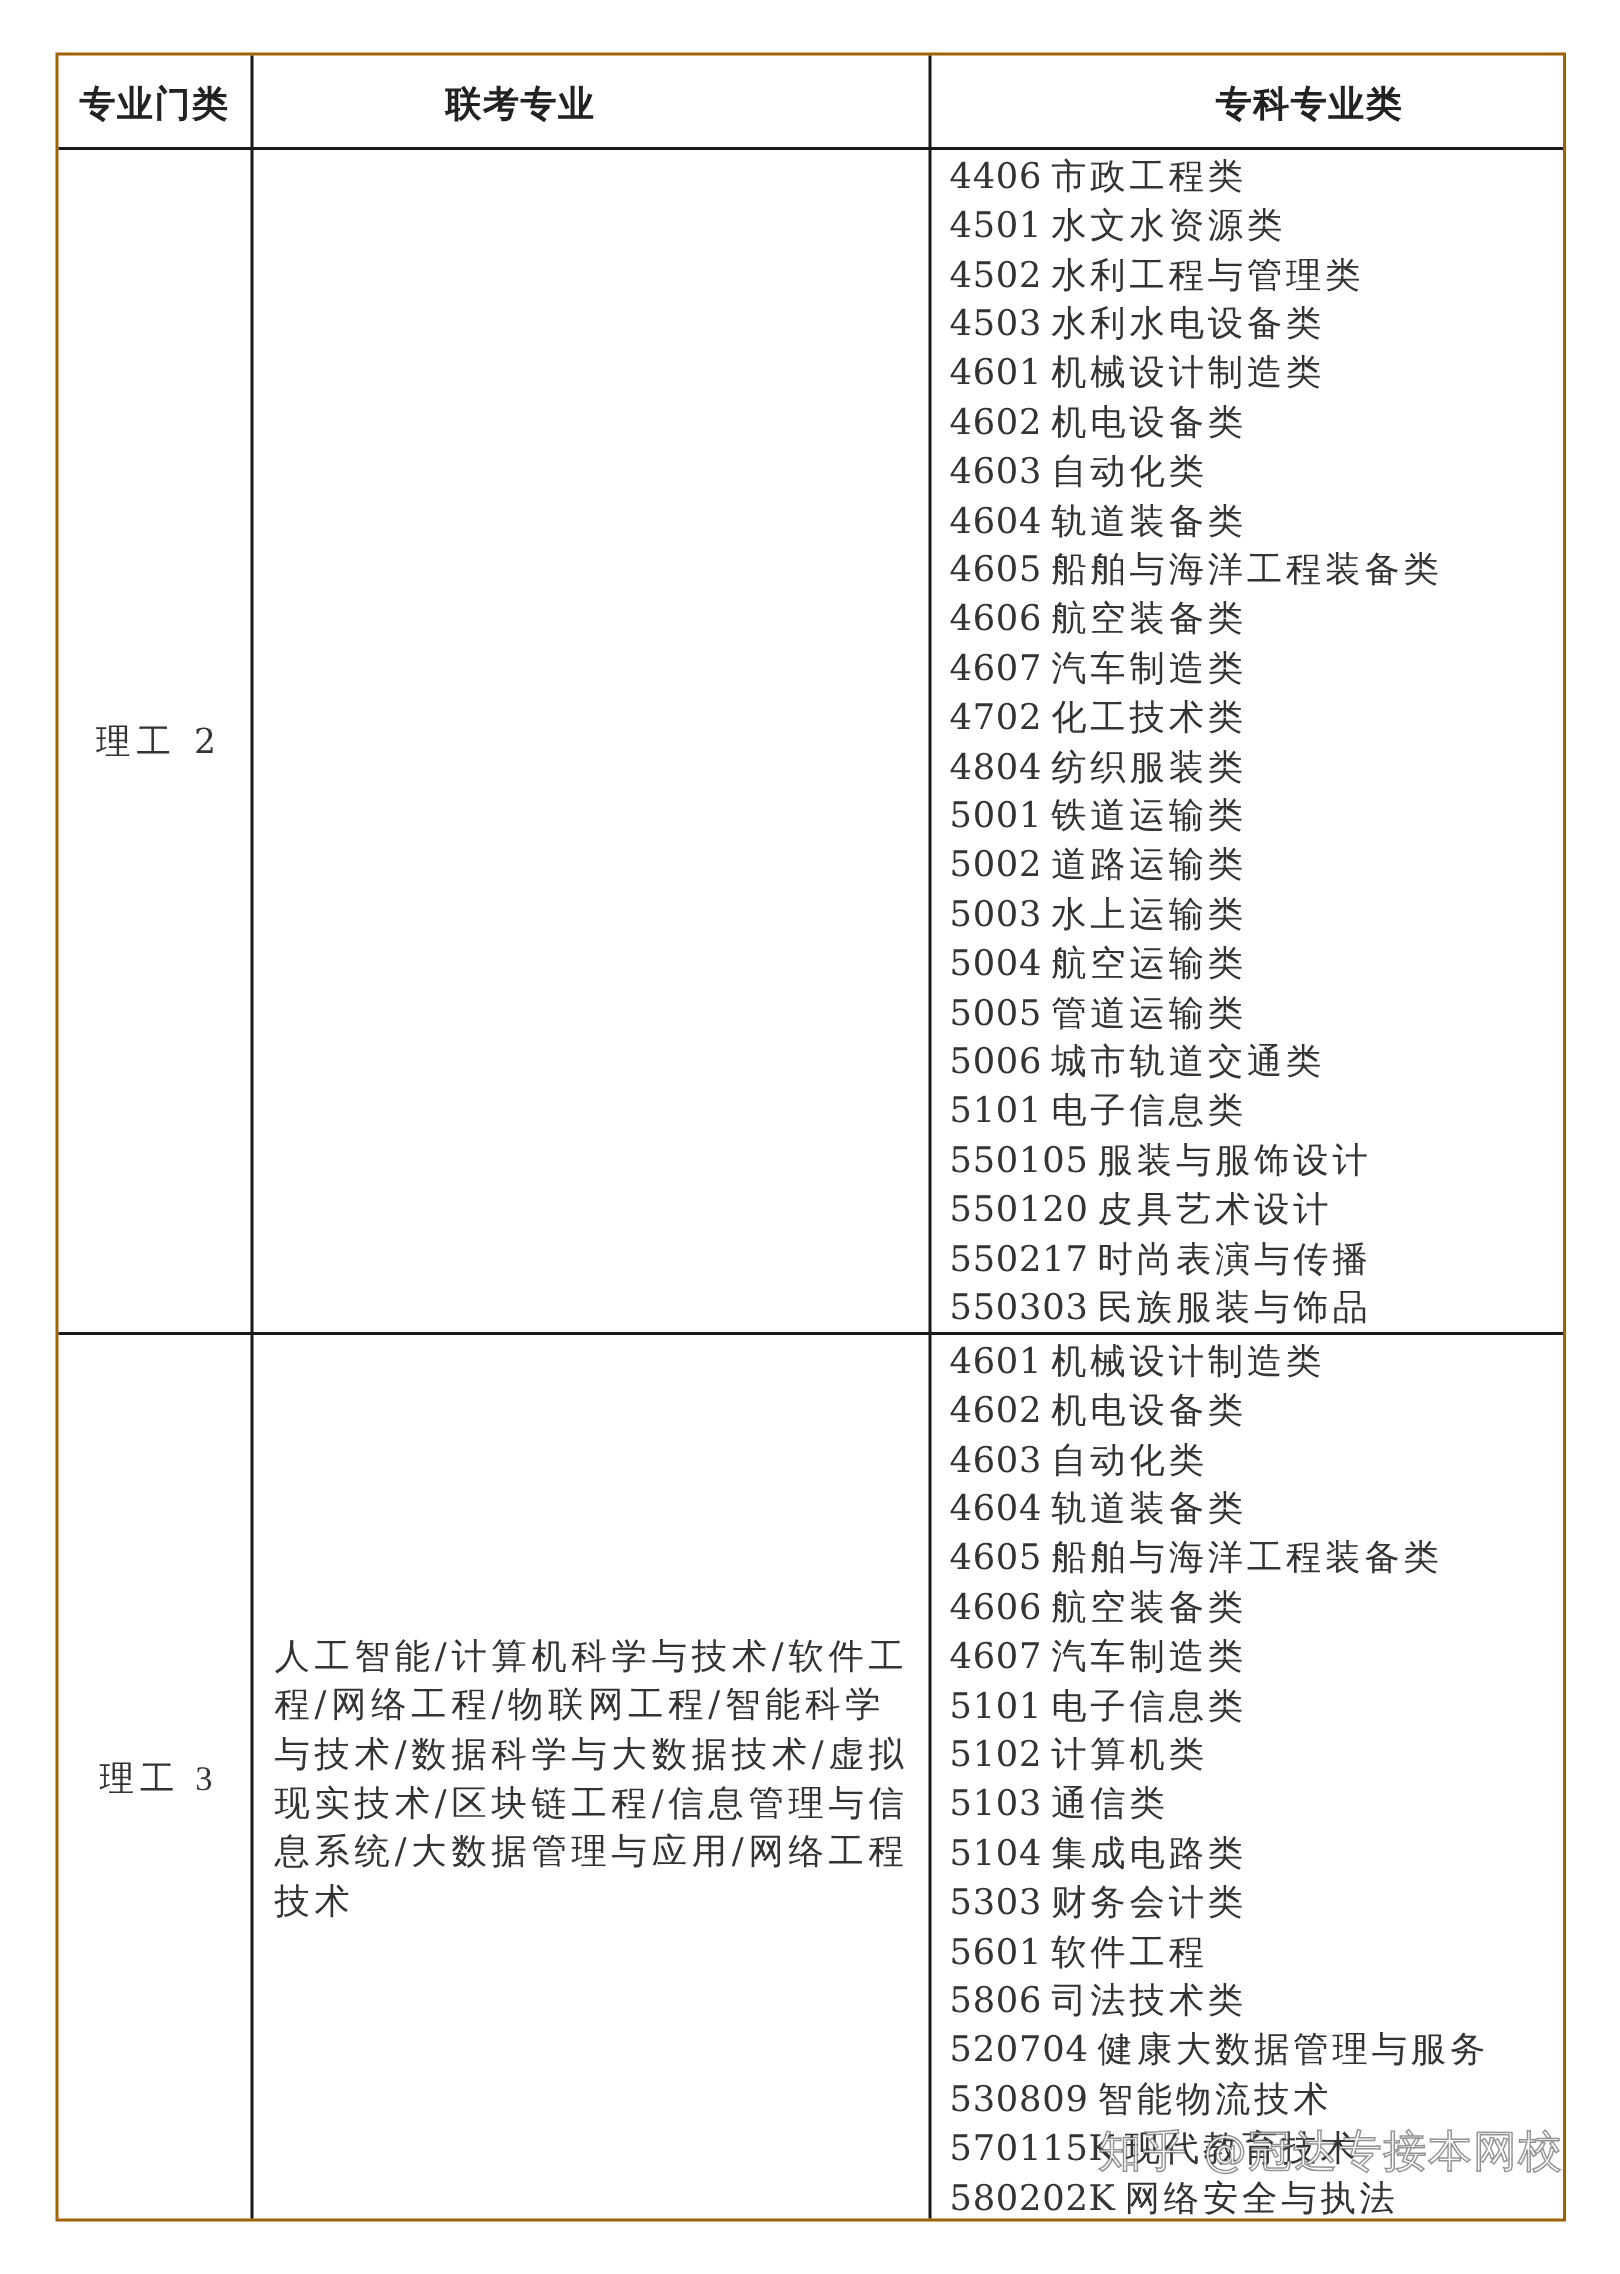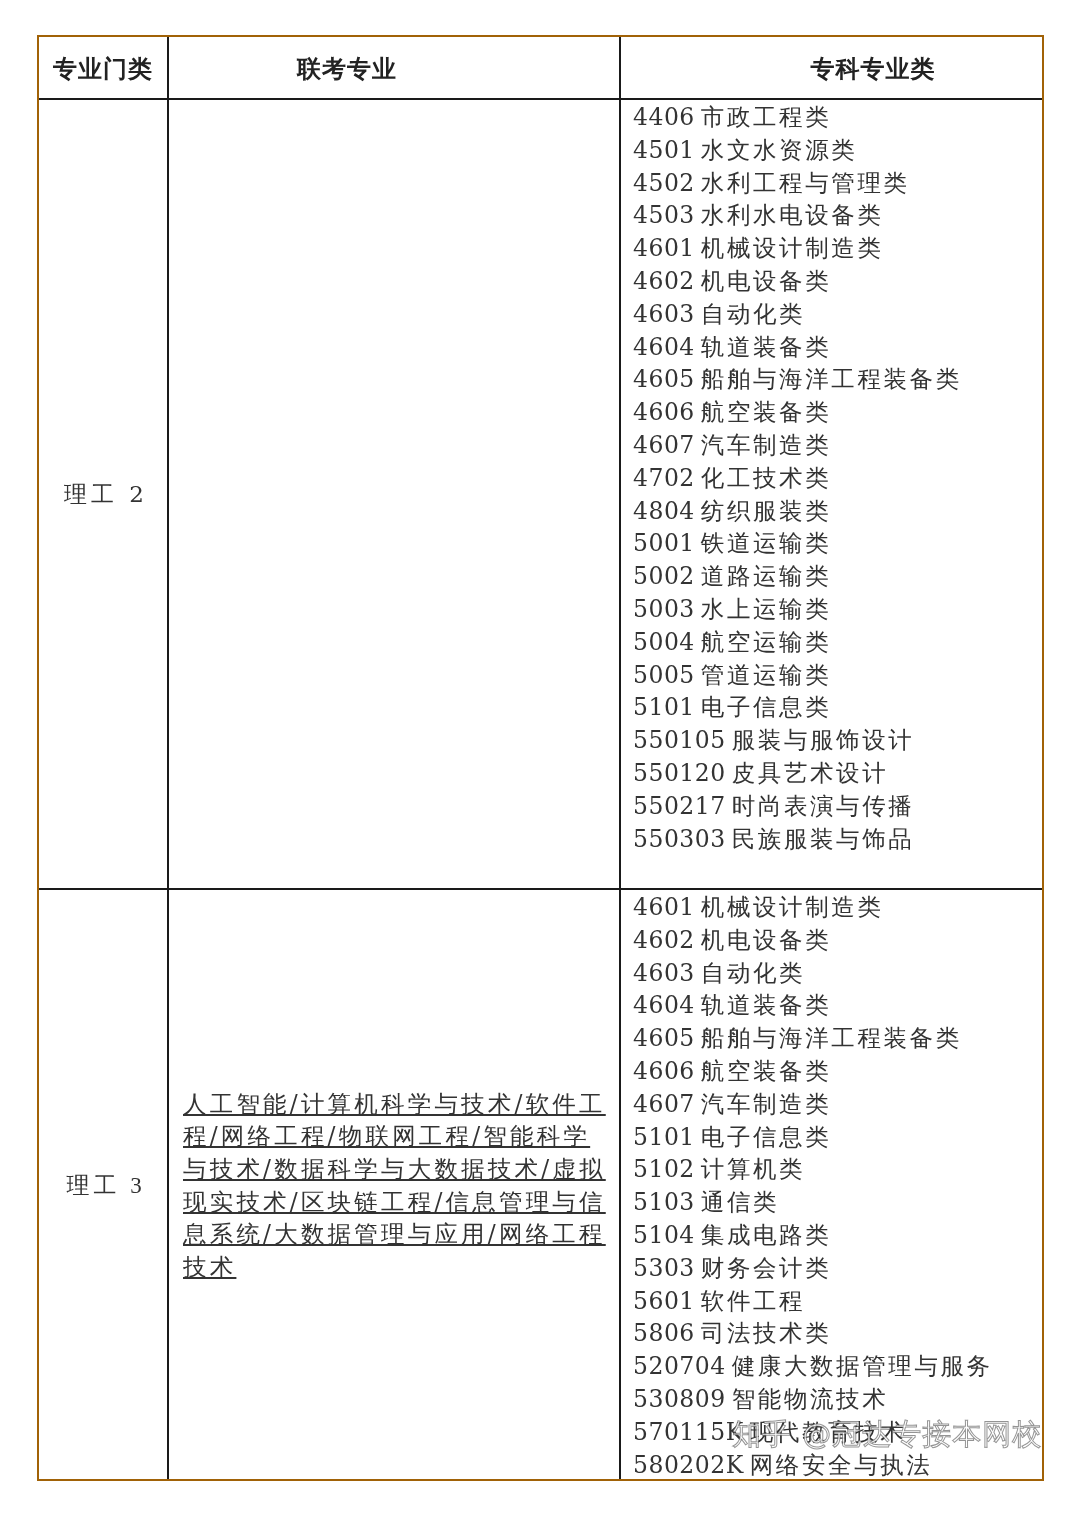--- a/index.html
+++ b/index.html
@@ -69,21 +69,20 @@
       font-size: 23.5px;
       line-height: 32.6px;
       letter-spacing: 3.2px;
       color: #333;
       display: flex;
       align-items: center;
     }
     .exam-cell span {
       display: block;
       word-break: break-all;
-      text-decoration: underline;
     }
     .major-list {
       position: absolute;
       left: 594px;
       width: 410px;
       margin: 0;
       padding: 0;
       list-style: none;
     }
     .major-item {
@@ -141,20 +140,21 @@
     <li class="major-item"><span class="major-code">4605</span><span>船舶与海洋工程装备类</span></li>
     <li class="major-item"><span class="major-code">4606</span><span>航空装备类</span></li>
     <li class="major-item"><span class="major-code">4607</span><span>汽车制造类</span></li>
     <li class="major-item"><span class="major-code">4702</span><span>化工技术类</span></li>
     <li class="major-item"><span class="major-code">4804</span><span>纺织服装类</span></li>
     <li class="major-item"><span class="major-code">5001</span><span>铁道运输类</span></li>
     <li class="major-item"><span class="major-code">5002</span><span>道路运输类</span></li>
     <li class="major-item"><span class="major-code">5003</span><span>水上运输类</span></li>
     <li class="major-item"><span class="major-code">5004</span><span>航空运输类</span></li>
     <li class="major-item"><span class="major-code">5005</span><span>管道运输类</span></li>
+    <li class="major-item"><span class="major-code">5006</span><span>城市轨道交通类</span></li>
     <li class="major-item"><span class="major-code">5101</span><span>电子信息类</span></li>
     <li class="major-item"><span class="major-code">550105</span><span>服装与服饰设计</span></li>
     <li class="major-item"><span class="major-code">550120</span><span>皮具艺术设计</span></li>
     <li class="major-item"><span class="major-code">550217</span><span>时尚表演与传播</span></li>
     <li class="major-item"><span class="major-code">550303</span><span>民族服装与饰品</span></li>
   </ul>
 
   <div class="category-cell" style="top:853px;height:591px;font-family:Liberation Serif, serif;">理工 3</div>
   <div class="exam-cell" style="top:853px;height:591px;">
     <span>人工智能/计算机科学与技术/软件工程/网络工程/物联网工程/智能科学与技术/数据科学与大数据技术/虚拟现实技术/区块链工程/信息管理与信息系统/大数据管理与应用/网络工程技术</span>

